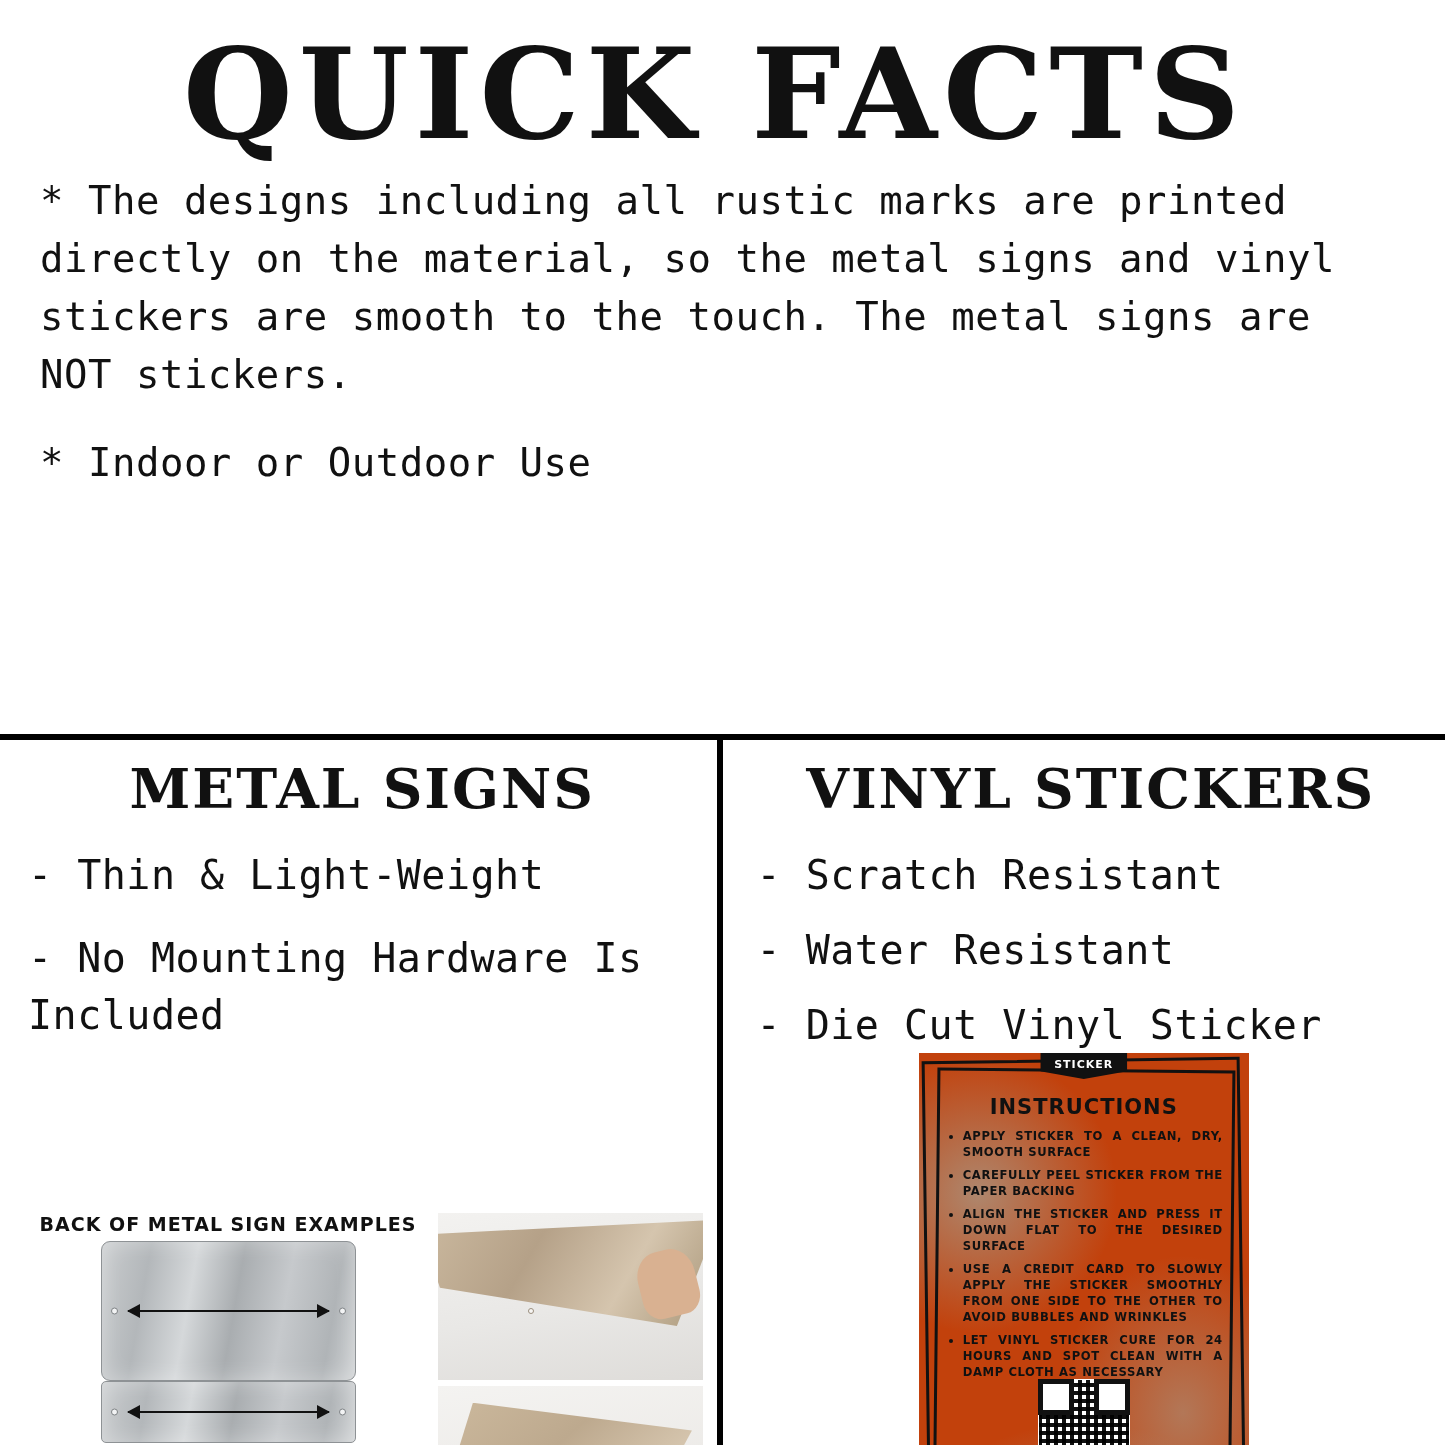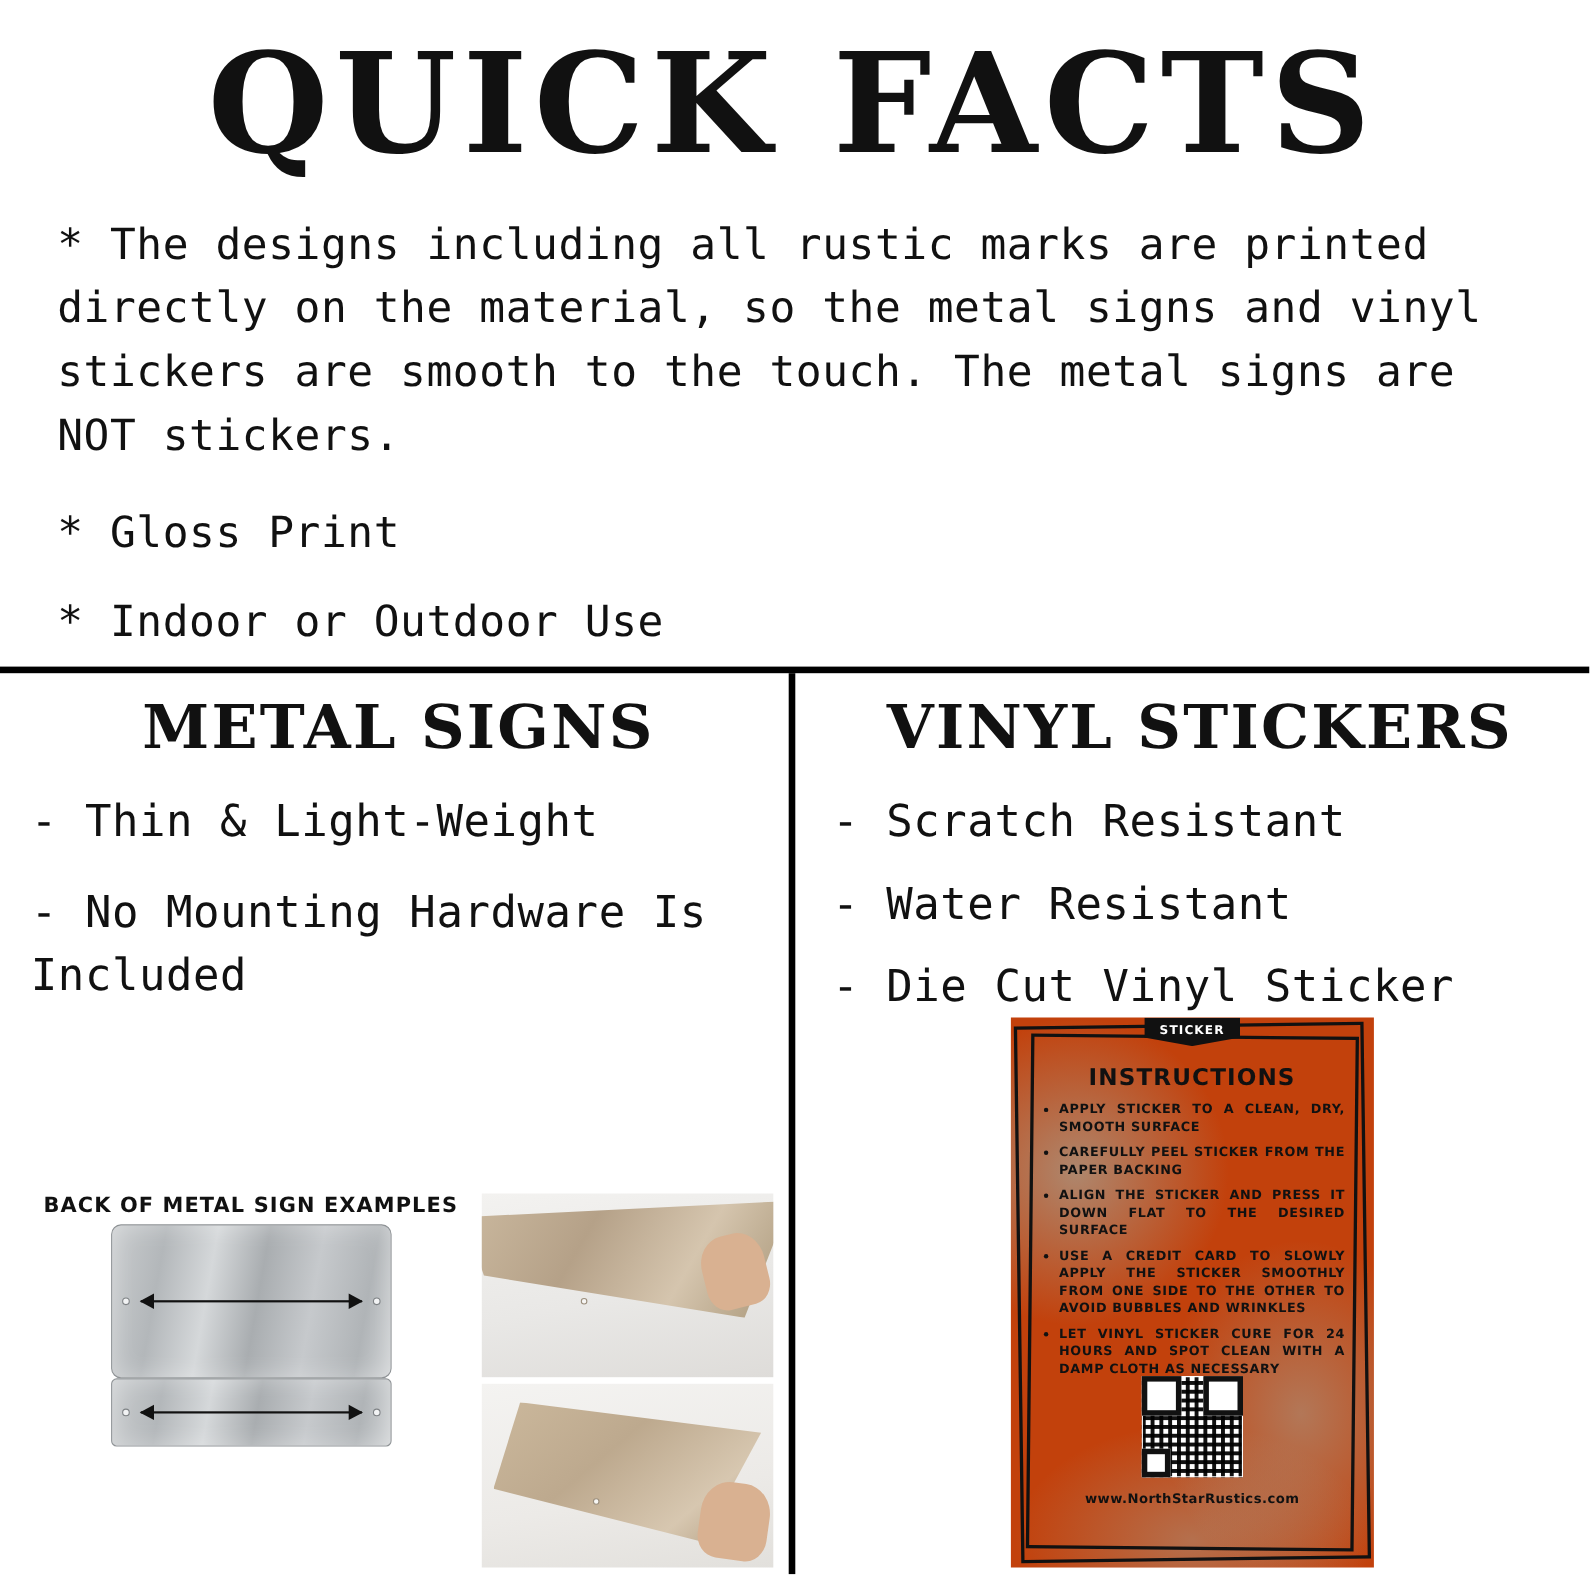--- a/index.html
+++ b/index.html
@@ -7,35 +7,35 @@
     width: 1445px; height: 1445px;
     background: #ffffff;
     font-family: "DejaVu Sans Mono", "Liberation Mono", monospace;
     color: #111111;
     overflow: hidden;
   }
   .page { position: relative; width: 1445px; height: 1445px; }
 
   
   .top {
-    height: 612px;
-    padding: 18px 38px 0 34px;
+    height: 740px;
+    padding: 18px 38px 0 22px;
     border-bottom: 6px solid #000;
     position: relative;
   }
   .title {
     font-family: "DejaVu Serif", "Liberation Serif", serif;
     font-weight: 700;
     font-size: 126px;
     letter-spacing: 6px;
     text-align: center;
     line-height: 1.22;
     white-space: nowrap;
   }
-  .facts { margin-top: 22px; padding: 0 8px 0 18px; }
+  .facts { padding: 0 8px 0 18px; }
   .fact-main {
     font-size: 39px;
     line-height: 1.49;
     letter-spacing: 0.5px;
     text-align: left;
   }
   .fact-line {
     font-size: 39px;
     letter-spacing: 0.5px;
     margin-top: 36px;
@@ -231,21 +231,20 @@
 </head>
 <body>
 
 <div class="page">
 
   <section class="top">
     <h1 class="title">QUICK FACTS</h1>
 
     <div class="facts">
       <p class="fact-main">* The designs including all rustic marks are printed directly on the material, so the metal signs and vinyl stickers are smooth to the touch. The metal signs are NOT stickers.</p>
-      <p class="fact-line">* Gloss Print</p>
       <p class="fact-line">* Indoor or Outdoor Use</p>
     </div>
   </section>
 
   <section class="columns">
 
     <div class="col col-left">
       <h2 class="col-title">METAL SIGNS</h2>
       <p class="bullet">- Thin &amp; Light-Weight</p>
       <p class="bullet">- No Mounting Hardware Is Included</p>

